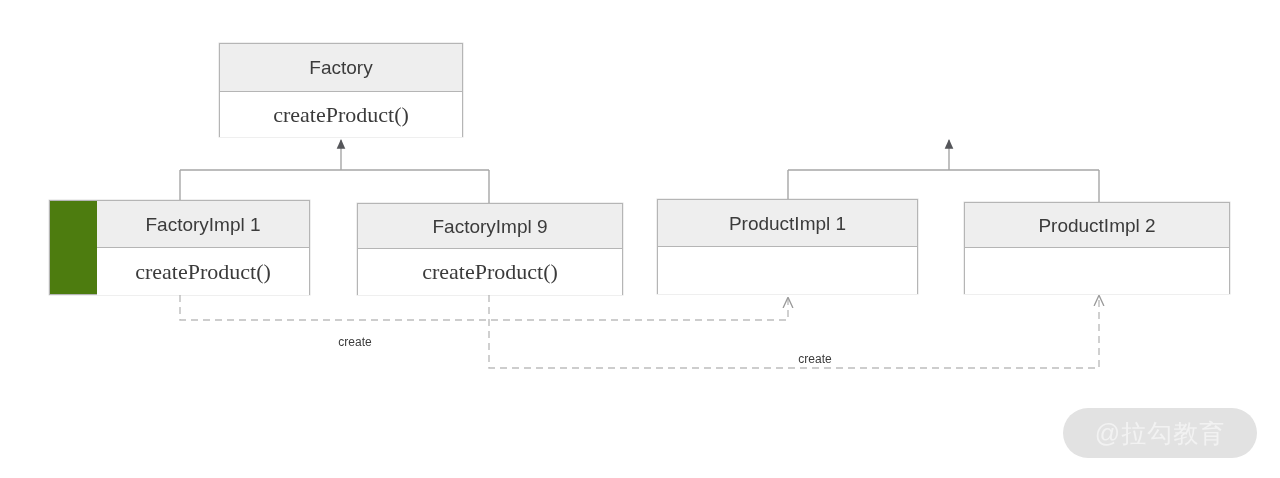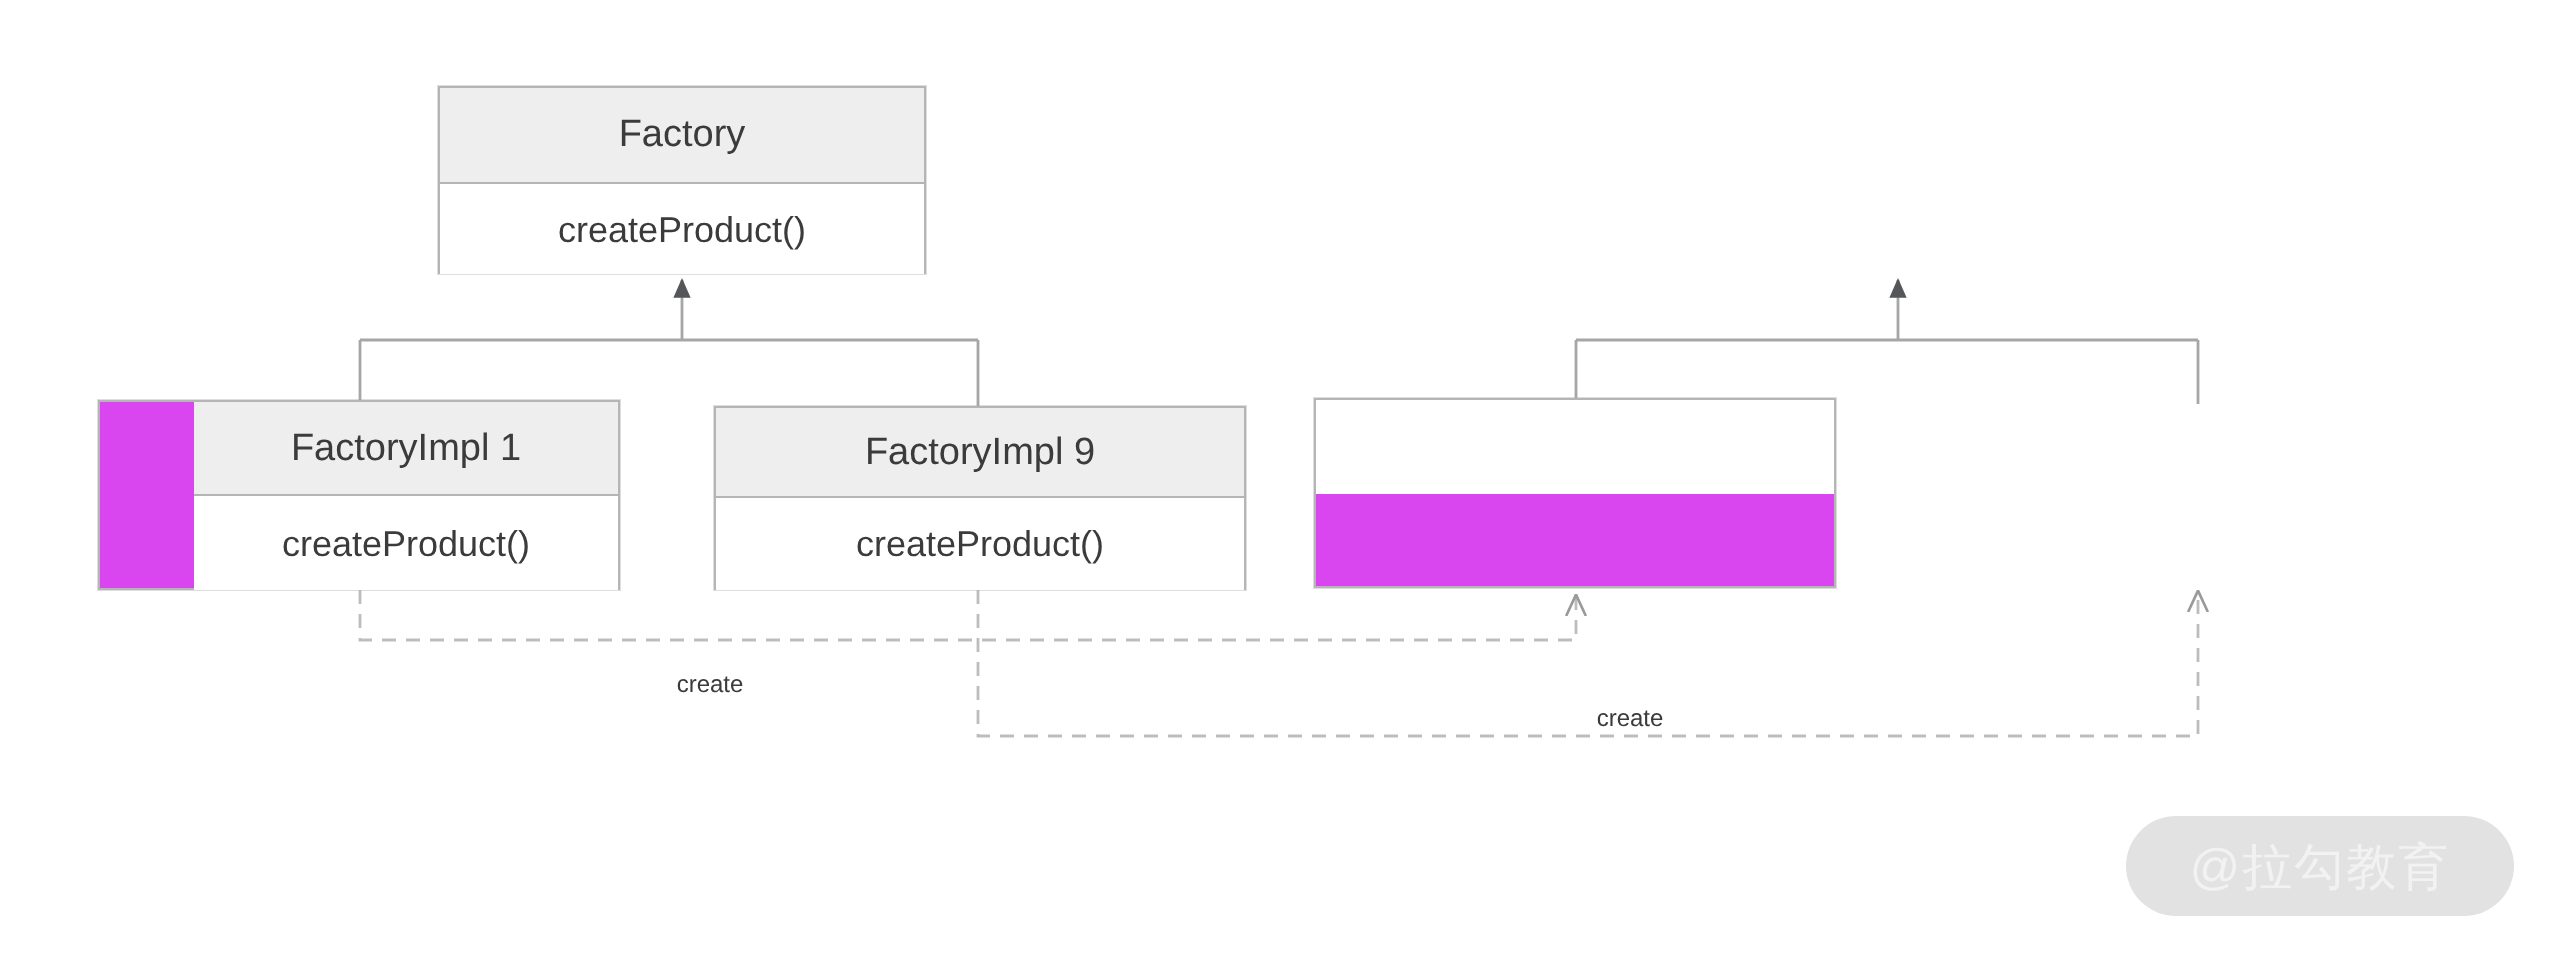--- a/index.html
+++ b/index.html
@@ -27,21 +27,21 @@
     width: 1280px;
     height: 478px;
     pointer-events: none;
   }
 
   
   .uml-class {
     position: absolute;
     box-sizing: border-box;
     border: 1px solid #b5b5b5;
-    background: #d946ef;
+    background: #4d7c0f;
     box-shadow: 0 0 0 0.5px rgba(160,160,160,0.35);
   }
   .uml-name {
     box-sizing: border-box;
     background: #eeeeee;
     border-bottom: 1px solid #b5b5b5;
     text-align: center;
     color: #3b3b3b;
     font-size: 19px;
     line-height: 1;
@@ -49,27 +49,28 @@
     align-items: center;
     justify-content: center;
     white-space: nowrap;
     overflow: hidden;
   }
   .uml-body {
     box-sizing: border-box;
     background: #ffffff;
     text-align: center;
     color: #3b3b3b;
-    font-size: 18px;
+    font-size: 22px;
     line-height: 1;
     display: flex;
     align-items: center;
     justify-content: center;
     white-space: nowrap;
     overflow: hidden;
+    font-family: Liberation Serif, serif;
   }
   .uml-body.empty { color: transparent; }
 
   
   .edge-label {
     position: absolute;
     font-size: 12px;
     color: #3b3b3b;
     background: #ffffff;
     padding: 0 5px;
@@ -154,23 +155,28 @@
     <div class="uml-name" style="height:47px;">FactoryImpl 1</div>
     <div class="uml-body" style="height:47px;">createProduct()</div>
   </div>
 
   <div class="uml-class" style="left:357px; top:203px; width:266px; height:92px;">
     <div class="uml-name" style="height:45px;">FactoryImpl 9</div>
     <div class="uml-body" style="height:46px;">createProduct()</div>
   </div>
 
   <div class="uml-class" style="left:657px; top:199px; width:261px; height:95px;">
+    <div class="uml-name" style="height:47px;">ProductImpl 1</div>
     <div class="uml-body empty" style="height:47px;"></div>
   </div>
 
+  <div class="uml-class" style="left:964px; top:202px; width:266px; height:92px;">
+    <div class="uml-name" style="height:45px;">ProductImpl 2</div>
+    <div class="uml-body empty" style="height:46px;"></div>
+  </div>
 
   <div class="edge-label" style="left:355px; top:342px; transform:translate(-50%,-50%);">create</div>
 
   <div class="edge-label" style="left:815px; top:359px; transform:translate(-50%,-50%);">create</div>
 
 
   <div class="watermark" style="left:1063px; top:408px; width:194px; height:50px;">@拉勾教育</div>
 
 </div>
 

